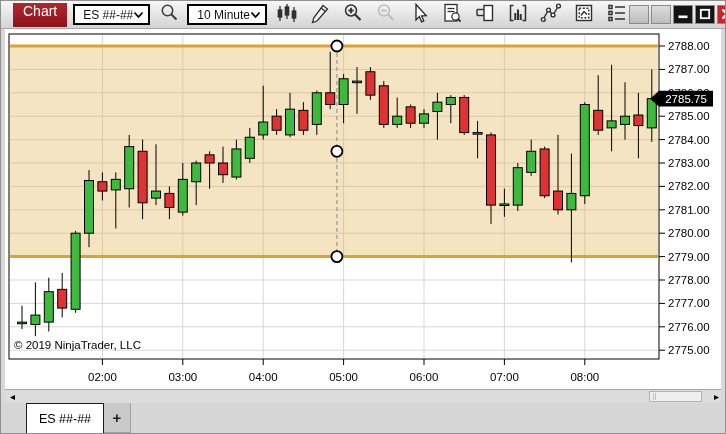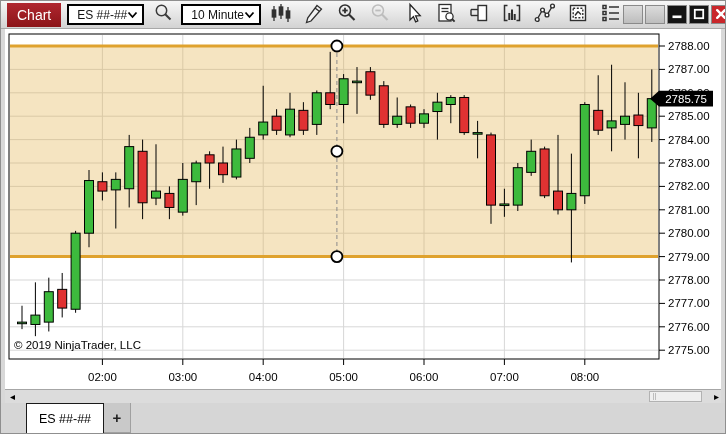--- a/index.html
+++ b/index.html
@@ -1,21 +1,21 @@
 <!DOCTYPE html>
 <html><head>
 <meta charset="utf-8">
 <style>
   html,body{margin:0;padding:0;background:#eee;font-family:"Liberation Sans",sans-serif;}
   *{box-sizing:border-box;}
   .window{position:relative;width:726px;height:434px;background:#d8d8d8;border:1px solid #8f8f8f;overflow:hidden;}
   
   .titlebar{position:relative;height:28px;background:linear-gradient(#f7f7f7,#d3d3d3);
     border-bottom:1px solid #a8a8a8;display:flex;align-items:center;}
-  .chart-tab{margin-left:6px;height:24px;padding:12px 10px;display:flex;align-items:center;
+  .chart-tab{margin-left:12px;height:24px;padding:0 10px;display:flex;
     background:linear-gradient(#b02730,#8c1418);color:#fff;font-size:14px;}
   .combo{height:21px;background:#fff;border:2px solid #000;display:flex;align-items:center;
     font-size:12px;color:#111;padding:0 4px 0 8px;}
   .combo .val{flex:1;white-space:nowrap;}
   .combo1{margin-left:6px;width:103px;}
   .combo2{margin-left:7px;width:101px;align-items:center;}
   .tb-icon{width:24px;height:24px;display:flex;align-items:center;justify-content:center;margin-left:9px;}
   .tb-icon.first{margin-left:8px;}
   .win-btns{margin-left:auto;margin-right:3px;display:flex;gap:2px;}
   .win-btn{width:20px;height:19px;border:1px solid #8a8a8a;display:flex;align-items:center;justify-content:center;}

